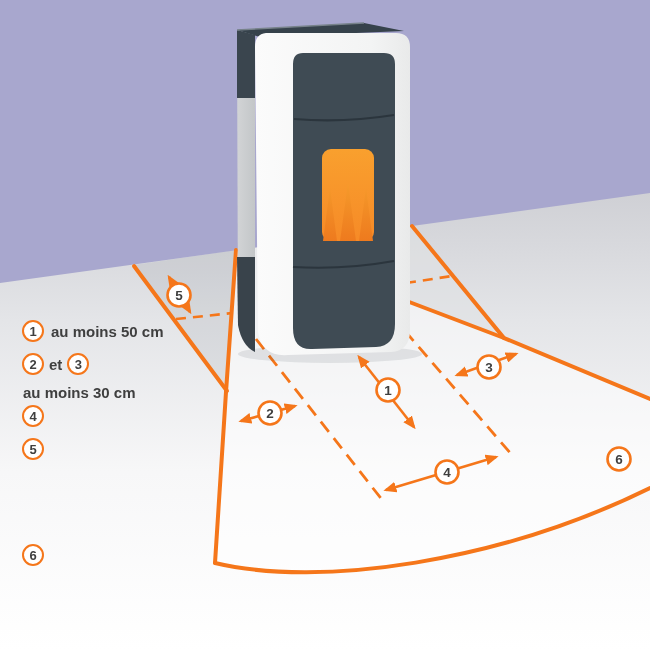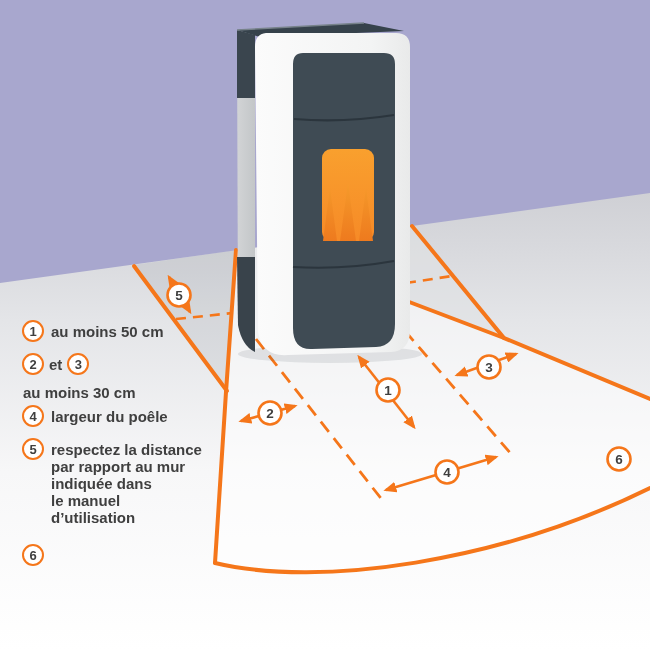--- a/index.html
+++ b/index.html
@@ -158,30 +158,24 @@
 
     <div class="lg-row" style="left:22px;top:353px;">
       <span class="lg-circle">2</span>
       <span>et</span>
       <span class="lg-circle">3</span>
     </div>
     <div class="lg-text" style="position:absolute;left:23px;top:378px;margin-top:6px;">au moins 30 cm</div>
 
     <div class="lg-item" style="left:22px;top:405px;">
       <span class="lg-circle">4</span>
-      <span class="lg-text">largeur du poêle</span>
     </div>
 
     <div class="lg-item top" style="left:22px;top:441px;">
       <span class="lg-circle">5</span>
-      <span class="lg-text">respectez la distance
-par rapport au mur
-indiquée dans
-le manuel
-d’utilisation</span>
     </div>
 
     <div class="lg-item top" style="left:22px;top:547px;">
       <span class="lg-circle">6</span>
     </div>
 
   </div>
 </div>
 
 </body></html>

